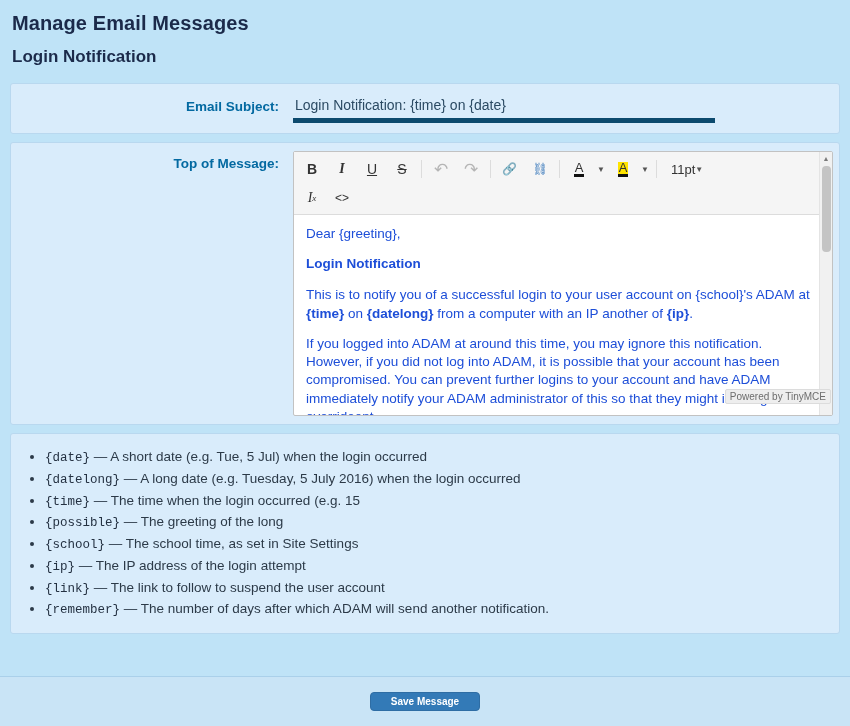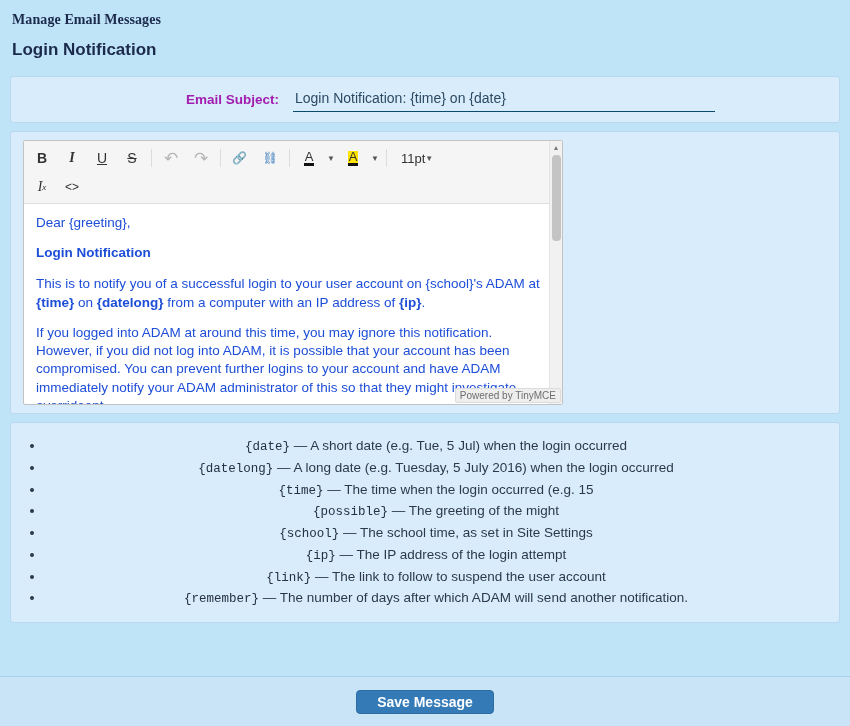--- a/index.html
+++ b/index.html
@@ -13,25 +13,24 @@
     overflow: hidden;
   }
   .page {
     width: 850px; height: 726px;
     position: relative;
     padding: 0 0 0 0;
   }
   h1.page-title {
     margin: 0;
     padding: 12px 0 0 12px;
-    font-size: 14px;
+    font-size: 20px;
     font-weight: bold;
     color: #1b2a4a;
     letter-spacing: 0.1px;
-    font-family: Liberation Serif, serif;
   }
   h2.section-title {
     margin: 0;
     padding: 12px 0 0 12px;
     font-size: 17px;
     font-weight: bold;
     color: #1b2a4a;
   }
   .panel {
     margin: 14px 10px 0 10px;
@@ -41,32 +40,32 @@
     padding: 10px 12px;
     display: flex;
     align-items: flex-start;
   }
   .panel .field-label {
     width: 270px;
     flex: 0 0 270px;
     text-align: right;
     padding: 5px 14px 0 0;
     font-weight: bold;
-    color: #a21caf;
+    color: #0369a1;
     font-size: 13.5px;
   }
   .panel .field-body {
     flex: 1 1 auto;
     min-width: 0;
   }
   
   .subject-input {
     width: 422px;
     border: none;
-    border-bottom: 1px solid #0c4a6e;
+    border-bottom: 5px solid #0c4a6e;
     background: transparent;
     font-family: "Liberation Sans", sans-serif;
     font-size: 14px;
     color: #2b4a63;
     padding: 3px 2px 5px 2px;
     outline: none;
   }
   
   .editor {
     width: 540px;
@@ -156,39 +155,38 @@
   }
   .scroll-thumb {
     position: absolute;
     top: 14px; left: 2px;
     width: 9px; height: 86px;
     background: #c4c4c4;
     border-radius: 4px;
   }
   .powered {
     position: absolute;
-    right: 1px; bottom: 1px;
+    right: 1px; bottom: 11px;
     background: #eeeeee;
     border: 1px solid #dcdcdc;
     color: #6d6d6d;
     font-size: 10px;
     padding: 1px 4px;
     border-radius: 2px;
   }
   
   .merge-list {
     margin: 3px 0 0 0;
     padding-left: 22px;
     color: #2c3a48;
   }
   .merge-list li {
     margin-bottom: 1px;
     line-height: 1.5;
     font-size: 13.5px;
-    text-align: center;
   }
   .code {
     font-family: "Liberation Mono", monospace;
     font-size: 12.5px;
     color: #243142;
   }
   
   .save-bar {
     position: absolute;
     left: 0; right: 0; bottom: 0;
@@ -197,21 +195,21 @@
     border-top: 1px solid #aad0ea;
     display: flex;
     align-items: center;
     justify-content: center;
   }
   .save-btn {
     background: #337ab7;
     border: 1px solid #2e6da4;
     color: #fff;
     font-weight: bold;
-    font-size: 14px;
+    font-size: 10px;
     padding: 3px 20px;
     border-radius: 4px;
     cursor: pointer;
     font-family: "Liberation Sans", sans-serif;
   }
 </style>
 </head>
 <body>
 
 <div class="page">
@@ -220,20 +218,21 @@
   <h2 class="section-title">Login Notification</h2>
 
   <div class="panel" style="margin-top:16px;padding-top:10px;padding-bottom:10px;">
     <div class="field-label">Email Subject:</div>
     <div class="field-body">
       <input class="subject-input" type="text" value="Login Notification: {time} on {date}" style="">
     </div>
   </div>
 
   <div class="panel" style="margin-top:8px;padding-top:8px;padding-bottom:8px;">
+    <div class="field-label">Top of Message:</div>
     <div class="field-body">
 
       <div class="editor">
 
         <div class="toolbar">
           <div class="toolbar-row">
             <span class="tb-btn" style="font-weight:bold;">B</span>
             <span class="tb-btn" style="font-style:italic;font-family:'Liberation Serif',serif;font-weight:bold;">I</span>
             <span class="tb-btn" style="text-decoration:underline;">U</span>
             <span class="tb-btn" style="text-decoration:line-through;">S</span>
@@ -267,42 +266,42 @@
               <span>I</span>
                 <sub style="font-size:9px;">x</sub>
             </span>
             <span class="tb-btn" style="font-size:12px;">&lt;&gt;</span>
           </div>
         </div>
 
         <div class="editor-body">
           <p>Dear {greeting},</p>
           <p style="margin-bottom:13px;"><b>Login Notification</b></p>
-          <p><span>This is to notify you of a successful login to your user account on {school}'s ADAM at </span><b>{time}</b><span> on </span><b>{datelong}</b><span> from a computer with an IP address of </span><b>{ip}</b><span>.</span></p>
+          <p><span>This is to notify you of a successful login to your user account on {school}'s ADAM at </span><b>{time}</b><span> on </span><b>{datelong}</b><span> from a computer with an IP another of </span><b>{ip}</b><span>.</span></p>
           <p>If you logged into ADAM at around this time, you may ignore this notification. However, if you did not log into ADAM, it is possible that your account has been compromised. You can prevent further logins to your account and have ADAM immediately notify your ADAM administrator of this so that they might investigate overrideent</p>
         </div>
 
         <div class="scrollbar">
           <div class="scroll-arrow">▲</div>
           <div class="scroll-thumb"></div>
         </div>
 
         <div class="powered">Powered by TinyMCE</div>
       </div>
 
     </div>
   </div>
 
   <div class="panel" style="margin-top:8px;padding-top:10px;padding-bottom:12px;">
     <div class="field-body">
       <ul class="merge-list">
         <li><span class="code">{date}</span><span> — A short date (e.g. Tue, 5 Jul) when the login occurred</span></li>
         <li><span class="code">{datelong}</span><span> — A long date (e.g. Tuesday, 5 July 2016) when the login occurred</span></li>
         <li><span class="code">{time}</span><span> — The time when the login occurred (e.g. 15</span></li>
-        <li><span class="code">{possible}</span><span> — The greeting of the might</span></li>
+        <li><span class="code">{possible}</span><span> — The greeting of the long</span></li>
         <li><span class="code">{school}</span><span> — The school time, as set in Site Settings</span></li>
         <li><span class="code">{ip}</span><span> — The IP address of the login attempt</span></li>
         <li><span class="code">{link}</span><span> — The link to follow to suspend the user account</span></li>
         <li><span class="code">{remember}</span><span> — The number of days after which ADAM will send another notification.</span></li>
       </ul>
     </div>
   </div>
 
   <div class="save-bar">
     <button class="save-btn">Save Message</button>

